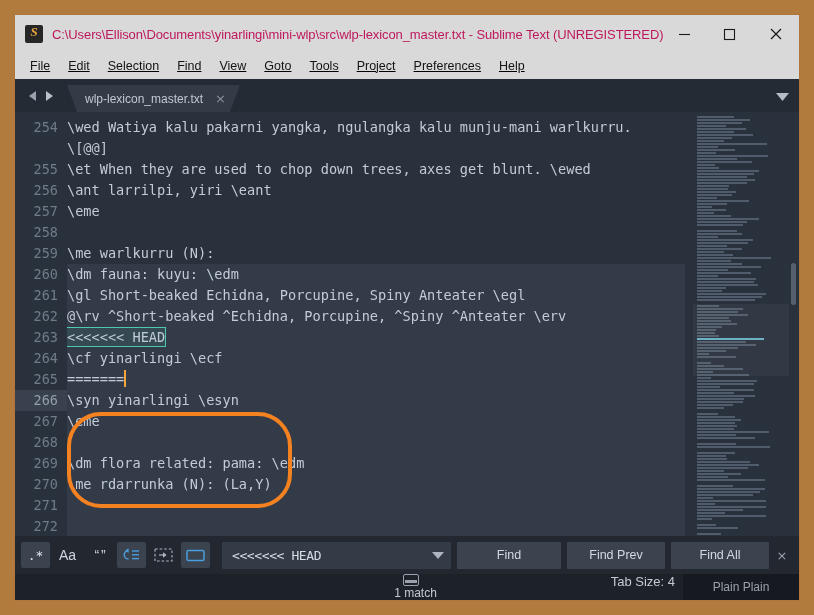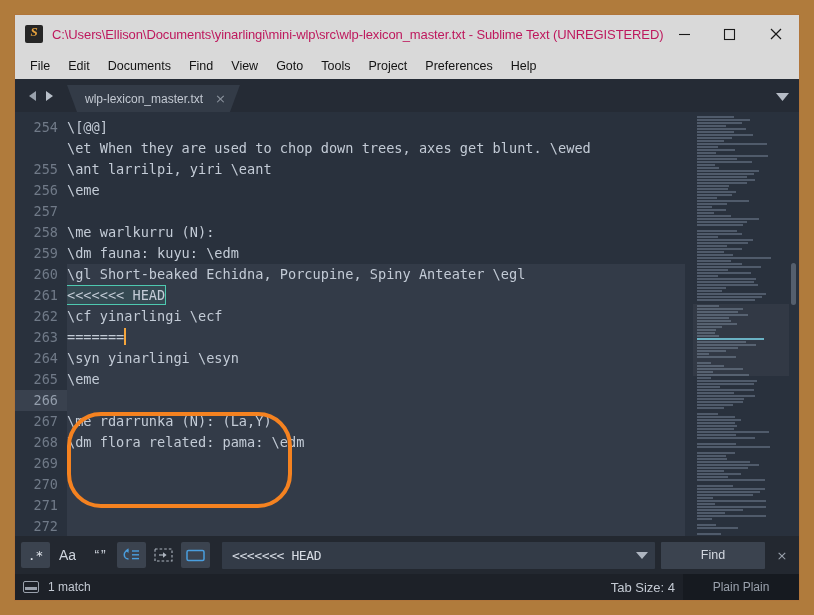--- a/index.html
+++ b/index.html
@@ -47,21 +47,21 @@
   .wb {
     width: 45px; height: 38px; display: flex;
     align-items: center; justify-content: center;
     color: #1a1a1a;
   }
   .wb svg { display: block; }
   .wb:last-child { width: 47px; }
   
   #menubar {
     height: 26px; min-height: 26px; background: #d9d9d9;
-    display: flex; align-items: center; padding-left: 6px;
+    display: flex; align-items: center; padding-left: 6px; text-decoration: underline;
   }
   .menu-item {
     font-size: 12.5px; color: #131313;
     padding: 2px 9px 3px 9px; white-space: nowrap;
   }
   
   #tabbar {
     height: 33px; min-height: 33px;
     background: #252b35;
     display: flex; align-items: flex-end; position: relative;
@@ -197,20 +197,21 @@
   #find-close {
     width: 22px; color: #9aa1ac; font-size: 13px;
     display: flex; align-items: center; justify-content: center;
     flex: none; font-family: "DejaVu Sans", sans-serif;
   }
   
   #statusbar {
     height: 26px; min-height: 26px; background: #1d2128;
     display: flex; align-items: center; position: relative;
     padding-left: 8px;
+    flex-direction: column;
   }
   #status-icon { width: 16px; height: 12px; border: 1.4px solid #9aa1ac; border-radius: 2px; flex:none;}
   #status-icon span { display:block; height:3px; background:#9aa1ac; margin:5px 1px 0 1px;}
   #match-count { font-size: 12px; color: #c4cad3; margin-left: 9px; }
   #tabsize {
     position: absolute; right: 124px; font-size: 13px; color: #c4cad3;
   }
   #syntax {
     position: absolute; right: 0; top: 0; height: 26px; width: 116px;
     background: #161a20; display: flex; align-items: center;
@@ -247,21 +248,21 @@
             <line x1="2" y1="2" x2="12" y2="12" stroke="#1a1a1a" stroke-width="1.15"></line>
             <line x1="12" y1="2" x2="2" y2="12" stroke="#1a1a1a" stroke-width="1.15"></line>
           </svg>
       </div>
     </div>
   </div>
 
   <div id="menubar">
     <div class="menu-item">File</div>
     <div class="menu-item">Edit</div>
-    <div class="menu-item">Documents</div>
+    <div class="menu-item">Selection</div>
     <div class="menu-item">Find</div>
     <div class="menu-item">View</div>
     <div class="menu-item">Goto</div>
     <div class="menu-item">Tools</div>
     <div class="menu-item">Project</div>
     <div class="menu-item">Preferences</div>
     <div class="menu-item">Help</div>
   </div>
 
   <div id="tabbar">
@@ -305,36 +306,38 @@
       <div class="gnum">267</div>
       <div class="gnum">268</div>
       <div class="gnum">269</div>
       <div class="gnum">270</div>
       <div class="gnum">271</div>
       <div class="gnum">272</div>
 
     </div>
 
     <div id="code">
+      <div class="cline">\wed Watiya kalu pakarni yangka, ngulangka kalu munju-mani warlkurru.</div>
       <div class="cline">\[@@]</div>
       <div class="cline">\et When they are used to chop down trees, axes get blunt. \ewed</div>
       <div class="cline">\ant larrilpi, yiri \eant</div>
       <div class="cline">\eme</div>
       <div class="cline"></div>
       <div class="cline">\me warlkurru (N):</div>
       <div class="cline">\dm fauna: kuyu: \edm</div>
       <div class="cline">\gl Short-beaked Echidna, Porcupine, Spiny Anteater \egl</div>
+      <div class="cline">@\rv ^Short-beaked ^Echidna, Porcupine, ^Spiny ^Anteater \erv</div>
       <div class="cline"><span class="matchbox">&lt;&lt;&lt;&lt;&lt;&lt;&lt; HEAD</span></div>
       <div class="cline">\cf yinarlingi \ecf</div>
       <div class="cline"><span>=======</span><span class="caret"></span></div>
       <div class="cline">\syn yinarlingi \esyn</div>
       <div class="cline">\eme</div>
       <div class="cline"></div>
+      <div class="cline">\dm flora related: pama: \edm</div>
       <div class="cline">\me rdarrunka (N): (La,Y)</div>
-      <div class="cline">\dm flora related: pama: \edm</div>
 
     </div>
 
     <div id="minimap">
       <div class="mline" style="width: 42.5348%;"></div>
         <div class="mline" style="width: 61.8847%;"></div>
         <div class="mline" style="width: 52.8475%;"></div>
         <div class="mline" style="width: 33.4298%;"></div>
         <div class="mline" style="width: 57.171%;"></div>
         <div class="mline" style="width: 43.4568%;"></div>
@@ -519,20 +522,22 @@
     <div id="find-input-wrap">
       <input id="find-input" value="&lt;&lt;&lt;&lt;&lt;&lt;&lt; HEAD" style="">
       <div id="find-drop">
         <svg width="12" height="7" viewBox="0 0 12 7">
             <polygon points="0,0 12,0 6,7" fill="#aeb5c0"></polygon>
           </svg>
       </div>
     </div>
 
     <div class="fbtn" id="btn-find">Find</div>
+    <div class="fbtn" id="btn-find-prev">Find Prev</div>
+    <div class="fbtn" id="btn-find-all">Find All</div>
     <div id="find-close">×</div>
 
   </div>
 
   <div id="statusbar">
     <div id="status-icon">
         <span></span>
       </div>
     <div id="match-count">1 match</div>
     <div id="tabsize">Tab Size: 4</div>

